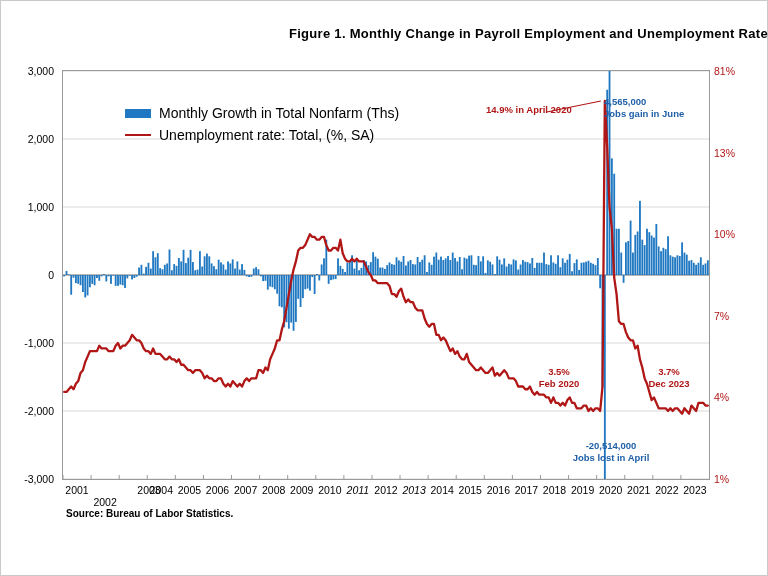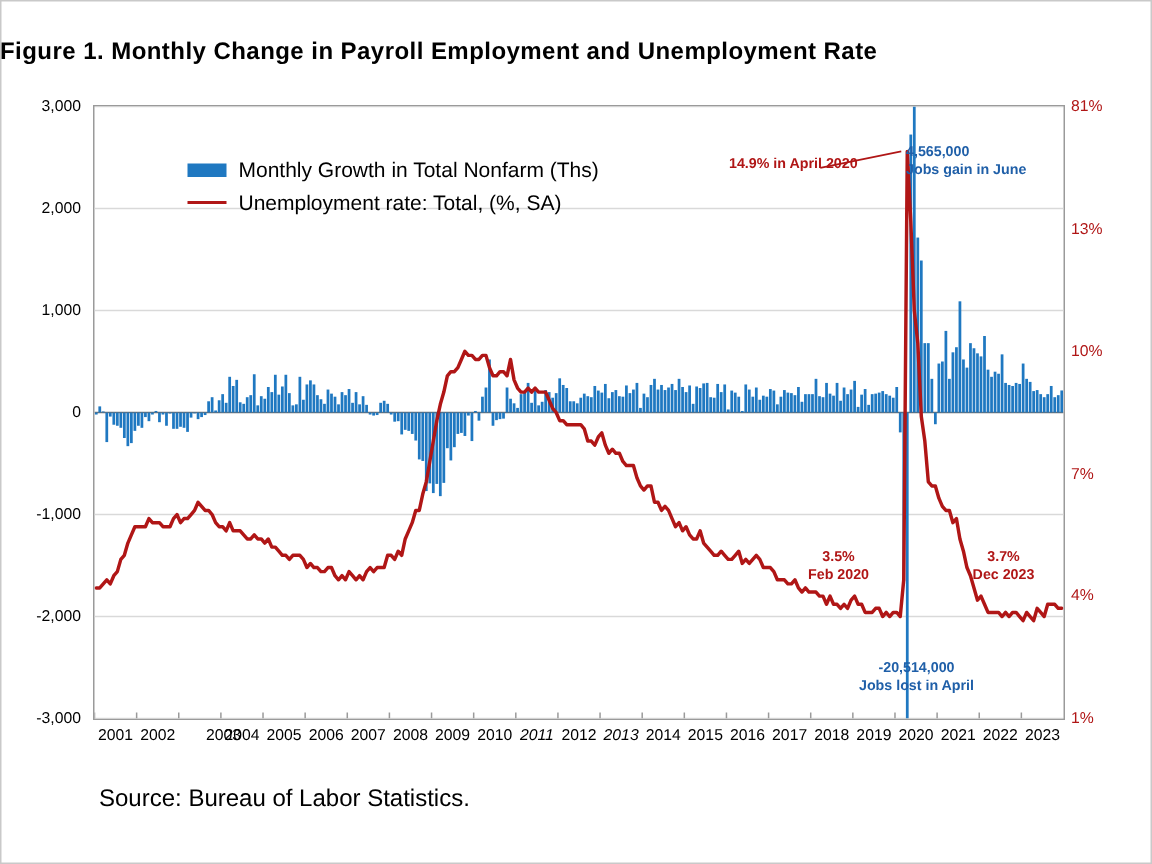--- a/index.html
+++ b/index.html
@@ -11,22 +11,22 @@
     overflow:hidden;
     position:relative;
   }
   .frame{
     position:absolute;inset:0;
     border:1px solid #c9c9c9;
     box-sizing:border-box;
   }
   #title{
     position:absolute;top:26px;left:0;width:768px;
-    text-align:left;
-    font-size:16px;font-weight:bold;
+    text-align:right;
+    font-size:13px;font-weight:bold;
     letter-spacing:.3px;
   }
   
   #plot{
     position:absolute;
     left:62px;top:70px;
     width:648px;height:410px;
     border:1px solid #9a9a9a;
     box-sizing:border-box;
     background:#fff;
@@ -79,23 +79,23 @@
     font-size:9.5px;
     font-weight:bold;
     line-height:12px;
     white-space:nowrap;
   }
   .ann.red{color:#b01616;}
   .ann.blue{color:#1f5fa8;}
   .ann.center{text-align:center;transform:translateX(-50%);}
   #source{
     position:absolute;
-    left:66px;top:524px;
-    font-size:16px;
-    font-weight:normal;
+    left:66px;top:508px;
+    font-size:10px;
+    font-weight:bold;
   }
   svg{display:block;}
 </style>
 </head>
 <body>
 
 <div class="frame"></div>
 
 <div id="title">Figure 1. Monthly Change in Payroll Employment and Unemployment Rate</div>
 
@@ -435,21 +435,21 @@
 <div class="ytick-left" style="top: 343px;">-1,000</div>
 <div class="ytick-left" style="top: 411px;">-2,000</div>
 <div class="ytick-left" style="top: 479px;">-3,000</div>
 <div class="ytick-right" style="top: 71px;">81%</div>
 <div class="ytick-right" style="top: 152.6px;">13%</div>
 <div class="ytick-right" style="top: 234.2px;">10%</div>
 <div class="ytick-right" style="top: 315.8px;">7%</div>
 <div class="ytick-right" style="top: 397.4px;">4%</div>
 <div class="ytick-right" style="top: 479px;">1%</div>
 <div class="xtick" style="left: 77.0435px;">2001</div>
-<div class="xtick" style="left: 105.13px;">2002</div>
+<div class="xtick" style="left: 105.13px; margin-top: 12px;">2002</div>
 <div class="xtick" style="left: 149px;">2003</div>
 <div class="xtick" style="left: 161.304px;">2004</div>
 <div class="xtick" style="left: 189.391px;">2005</div>
 <div class="xtick" style="left: 217.478px;">2006</div>
 <div class="xtick" style="left: 245.565px;">2007</div>
 <div class="xtick" style="left: 273.652px;">2008</div>
 <div class="xtick" style="left: 301.739px;">2009</div>
 <div class="xtick" style="left: 329.826px;">2010</div>
 <div class="xtick" style="left: 357.913px; font-style: italic;">2011</div>
 <div class="xtick" style="left: 386px;">2012</div>

